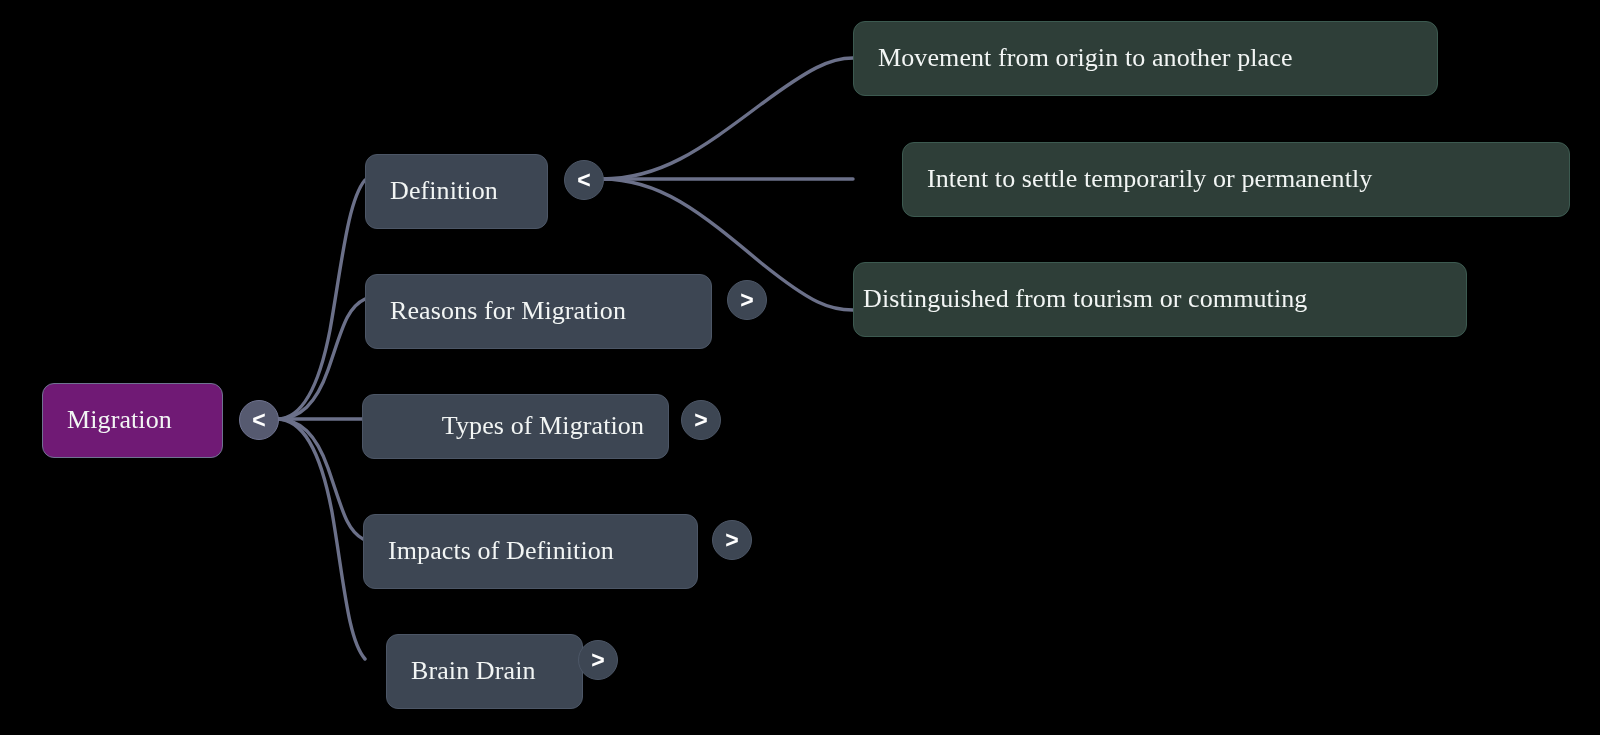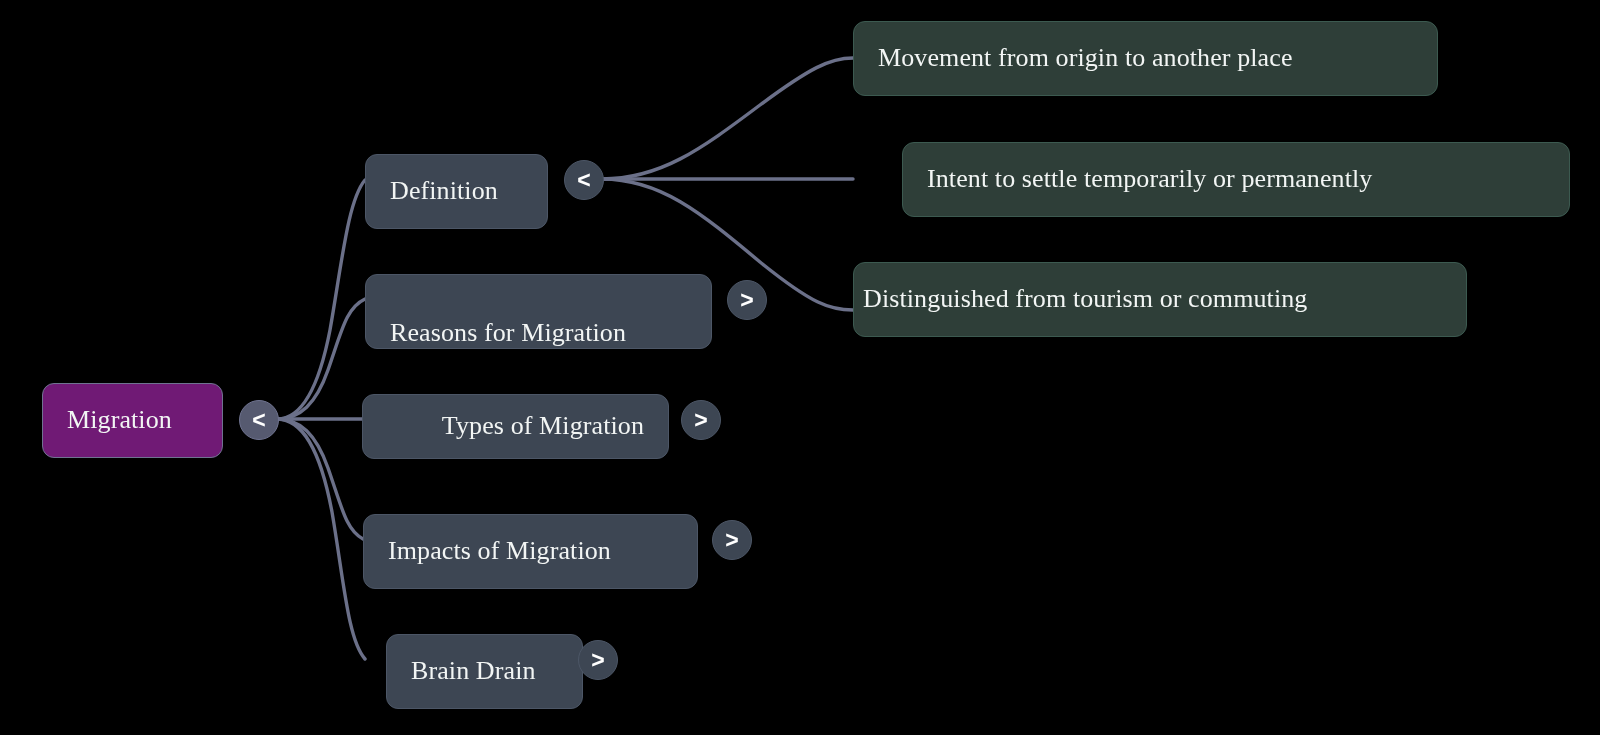--- a/index.html
+++ b/index.html
@@ -98,36 +98,36 @@
     <span>&lt;</span>
   </div>
 
   <div class="node node-branch" style="left:365px; top:142px; width:183px; height:75px;">
     <span>Definition</span>
   </div>
   <div class="toggle toggle-branch" style="left:564px; top:160px;">
     <span>&lt;</span>
   </div>
 
-  <div class="node node-branch" style="left:365px; top:262px; width:347px; height:75px;align-items:flex-end;">
+  <div class="node node-branch" style="left:365px; top:262px; width:347px; height:75px;">
     <span>Reasons for Migration</span>
   </div>
   <div class="toggle toggle-branch" style="left:727px; top:280px;">
     <span>&gt;</span>
   </div>
 
   <div class="node node-branch" style="left:362px; top:382px; width:307px; height:65px;justify-content:flex-end;">
     <span>Types of Migration</span>
   </div>
   <div class="toggle toggle-branch" style="left:681px; top:400px;">
     <span>&gt;</span>
   </div>
 
   <div class="node node-branch" style="left:363px; top:502px; width:335px; height:75px;">
-    <span>Impacts of Migration</span>
+    <span>Impacts of Definition</span>
   </div>
   <div class="toggle toggle-branch" style="left:712px; top:520px;">
     <span>&gt;</span>
   </div>
 
   <div class="node node-branch" style="left:386px; top:622px; width:197px; height:75px;">
     <span>Brain Drain</span>
   </div>
   <div class="toggle toggle-branch" style="left:578px; top:640px;">
     <span>&gt;</span>

